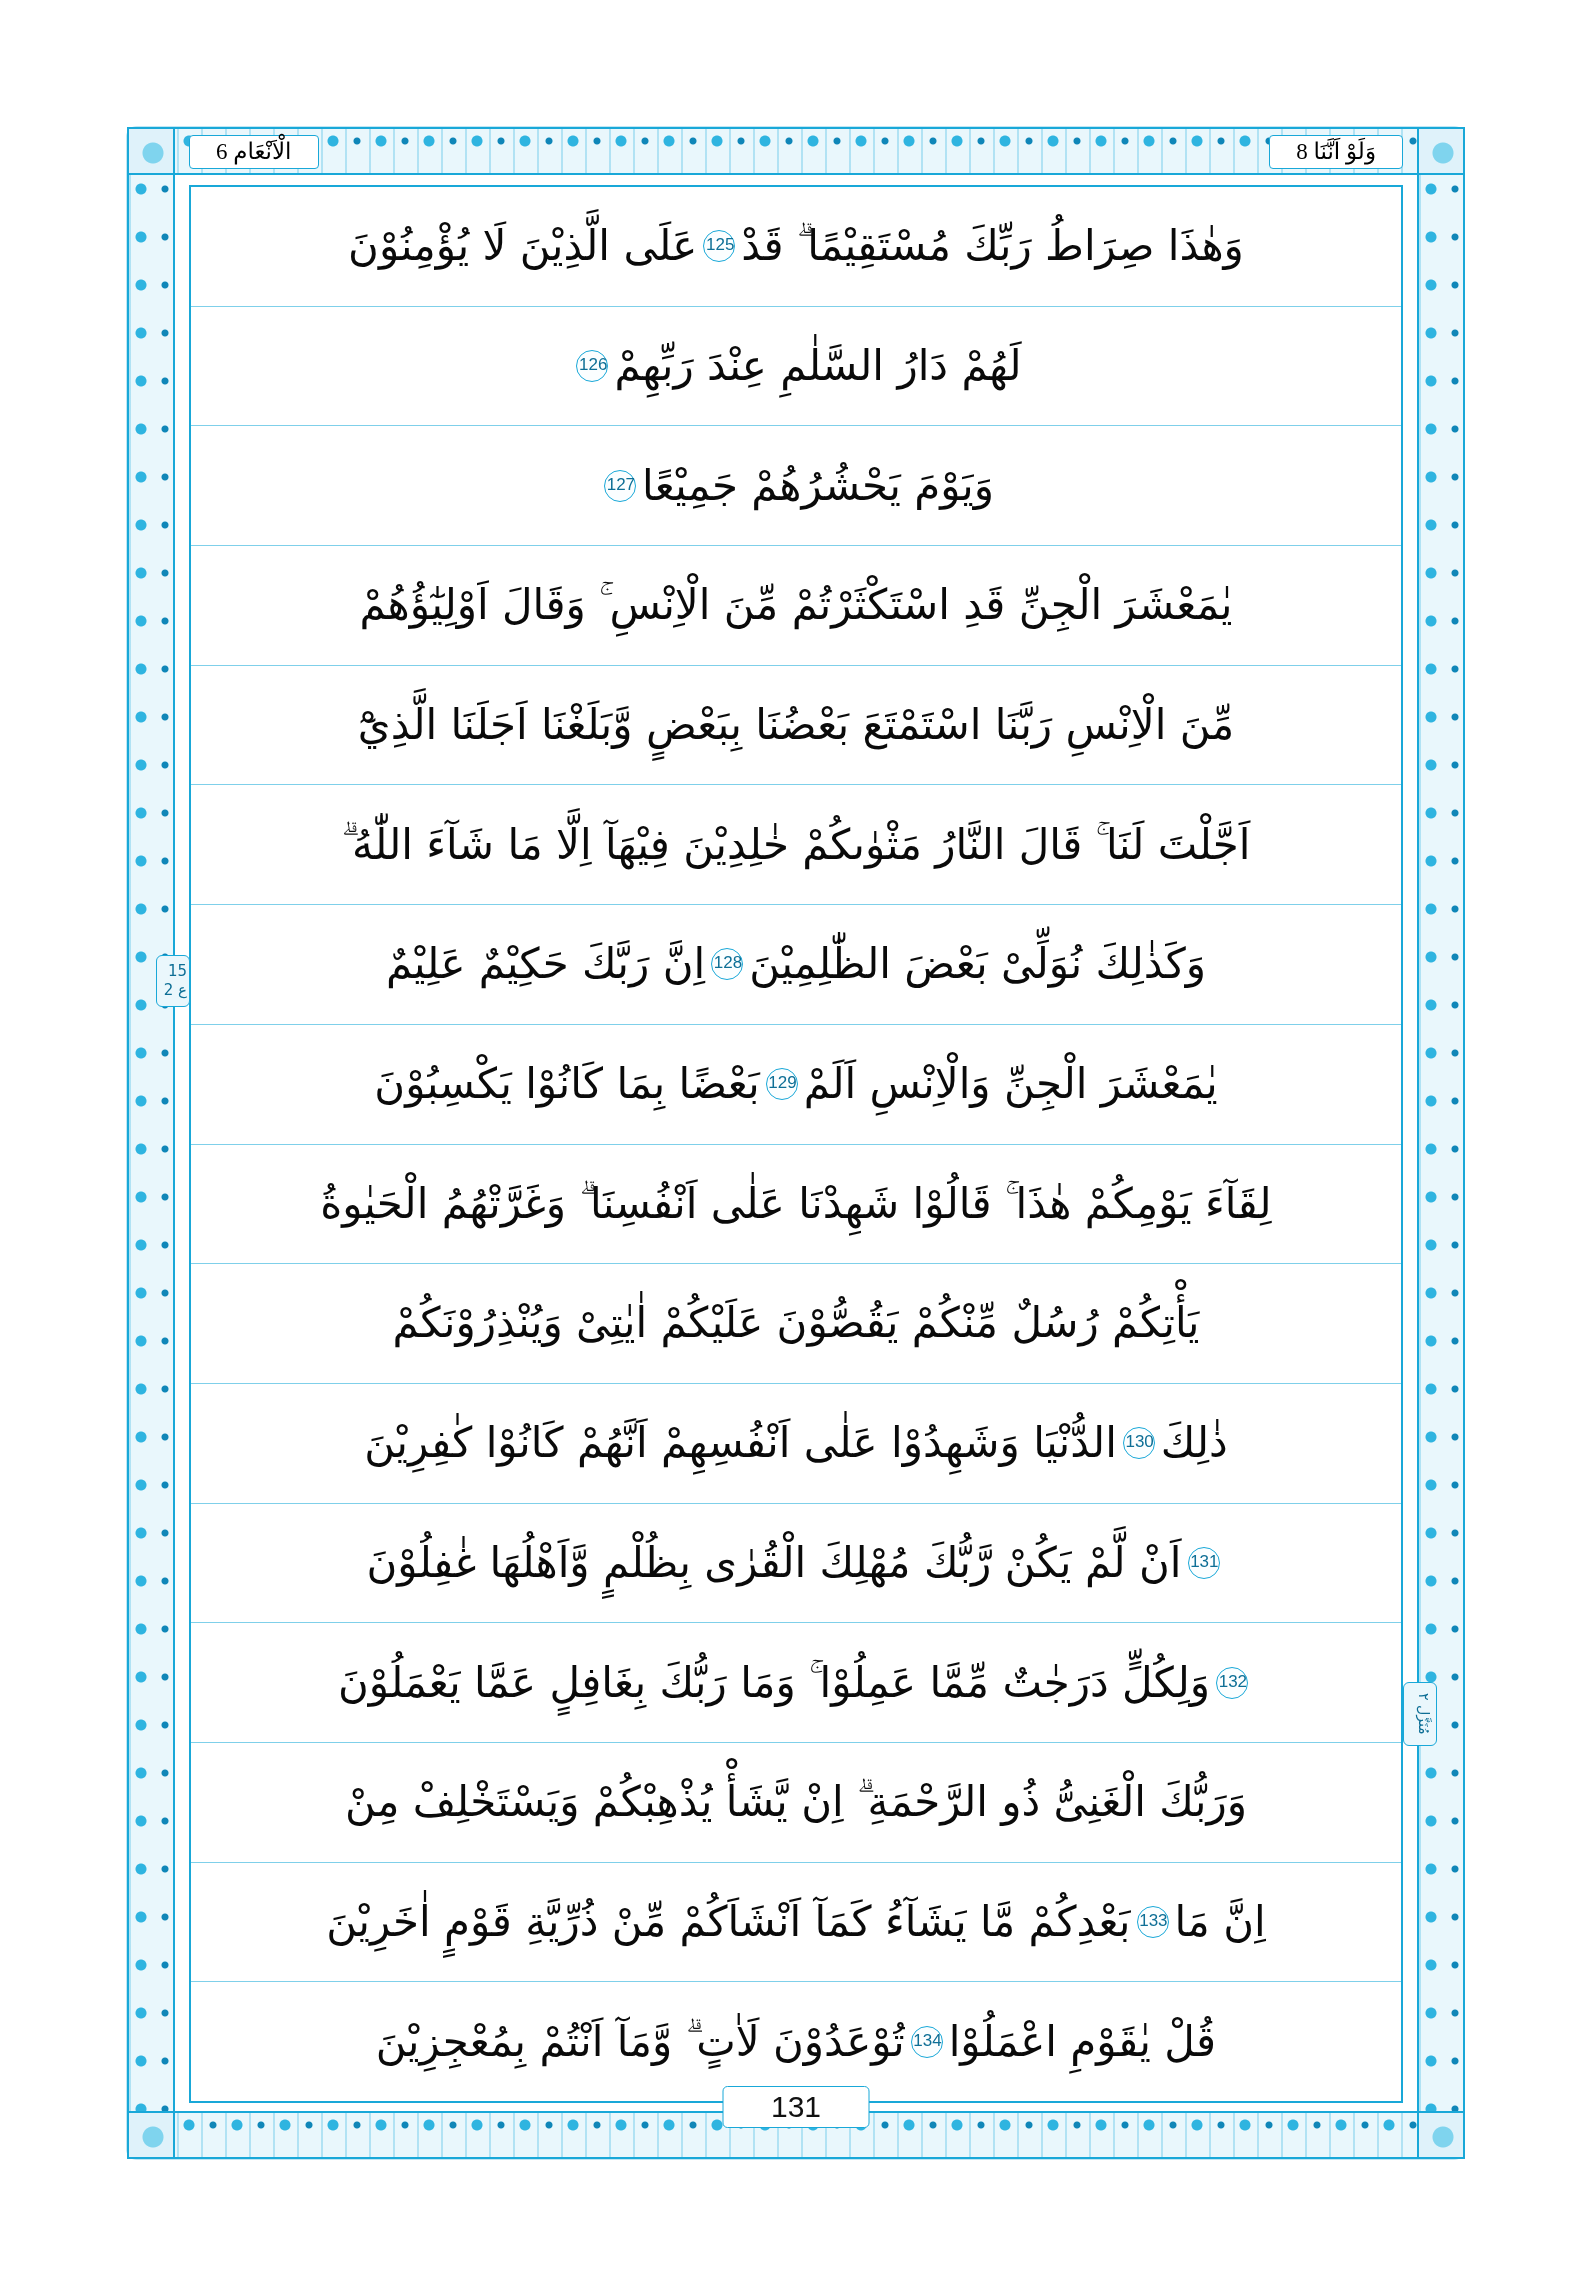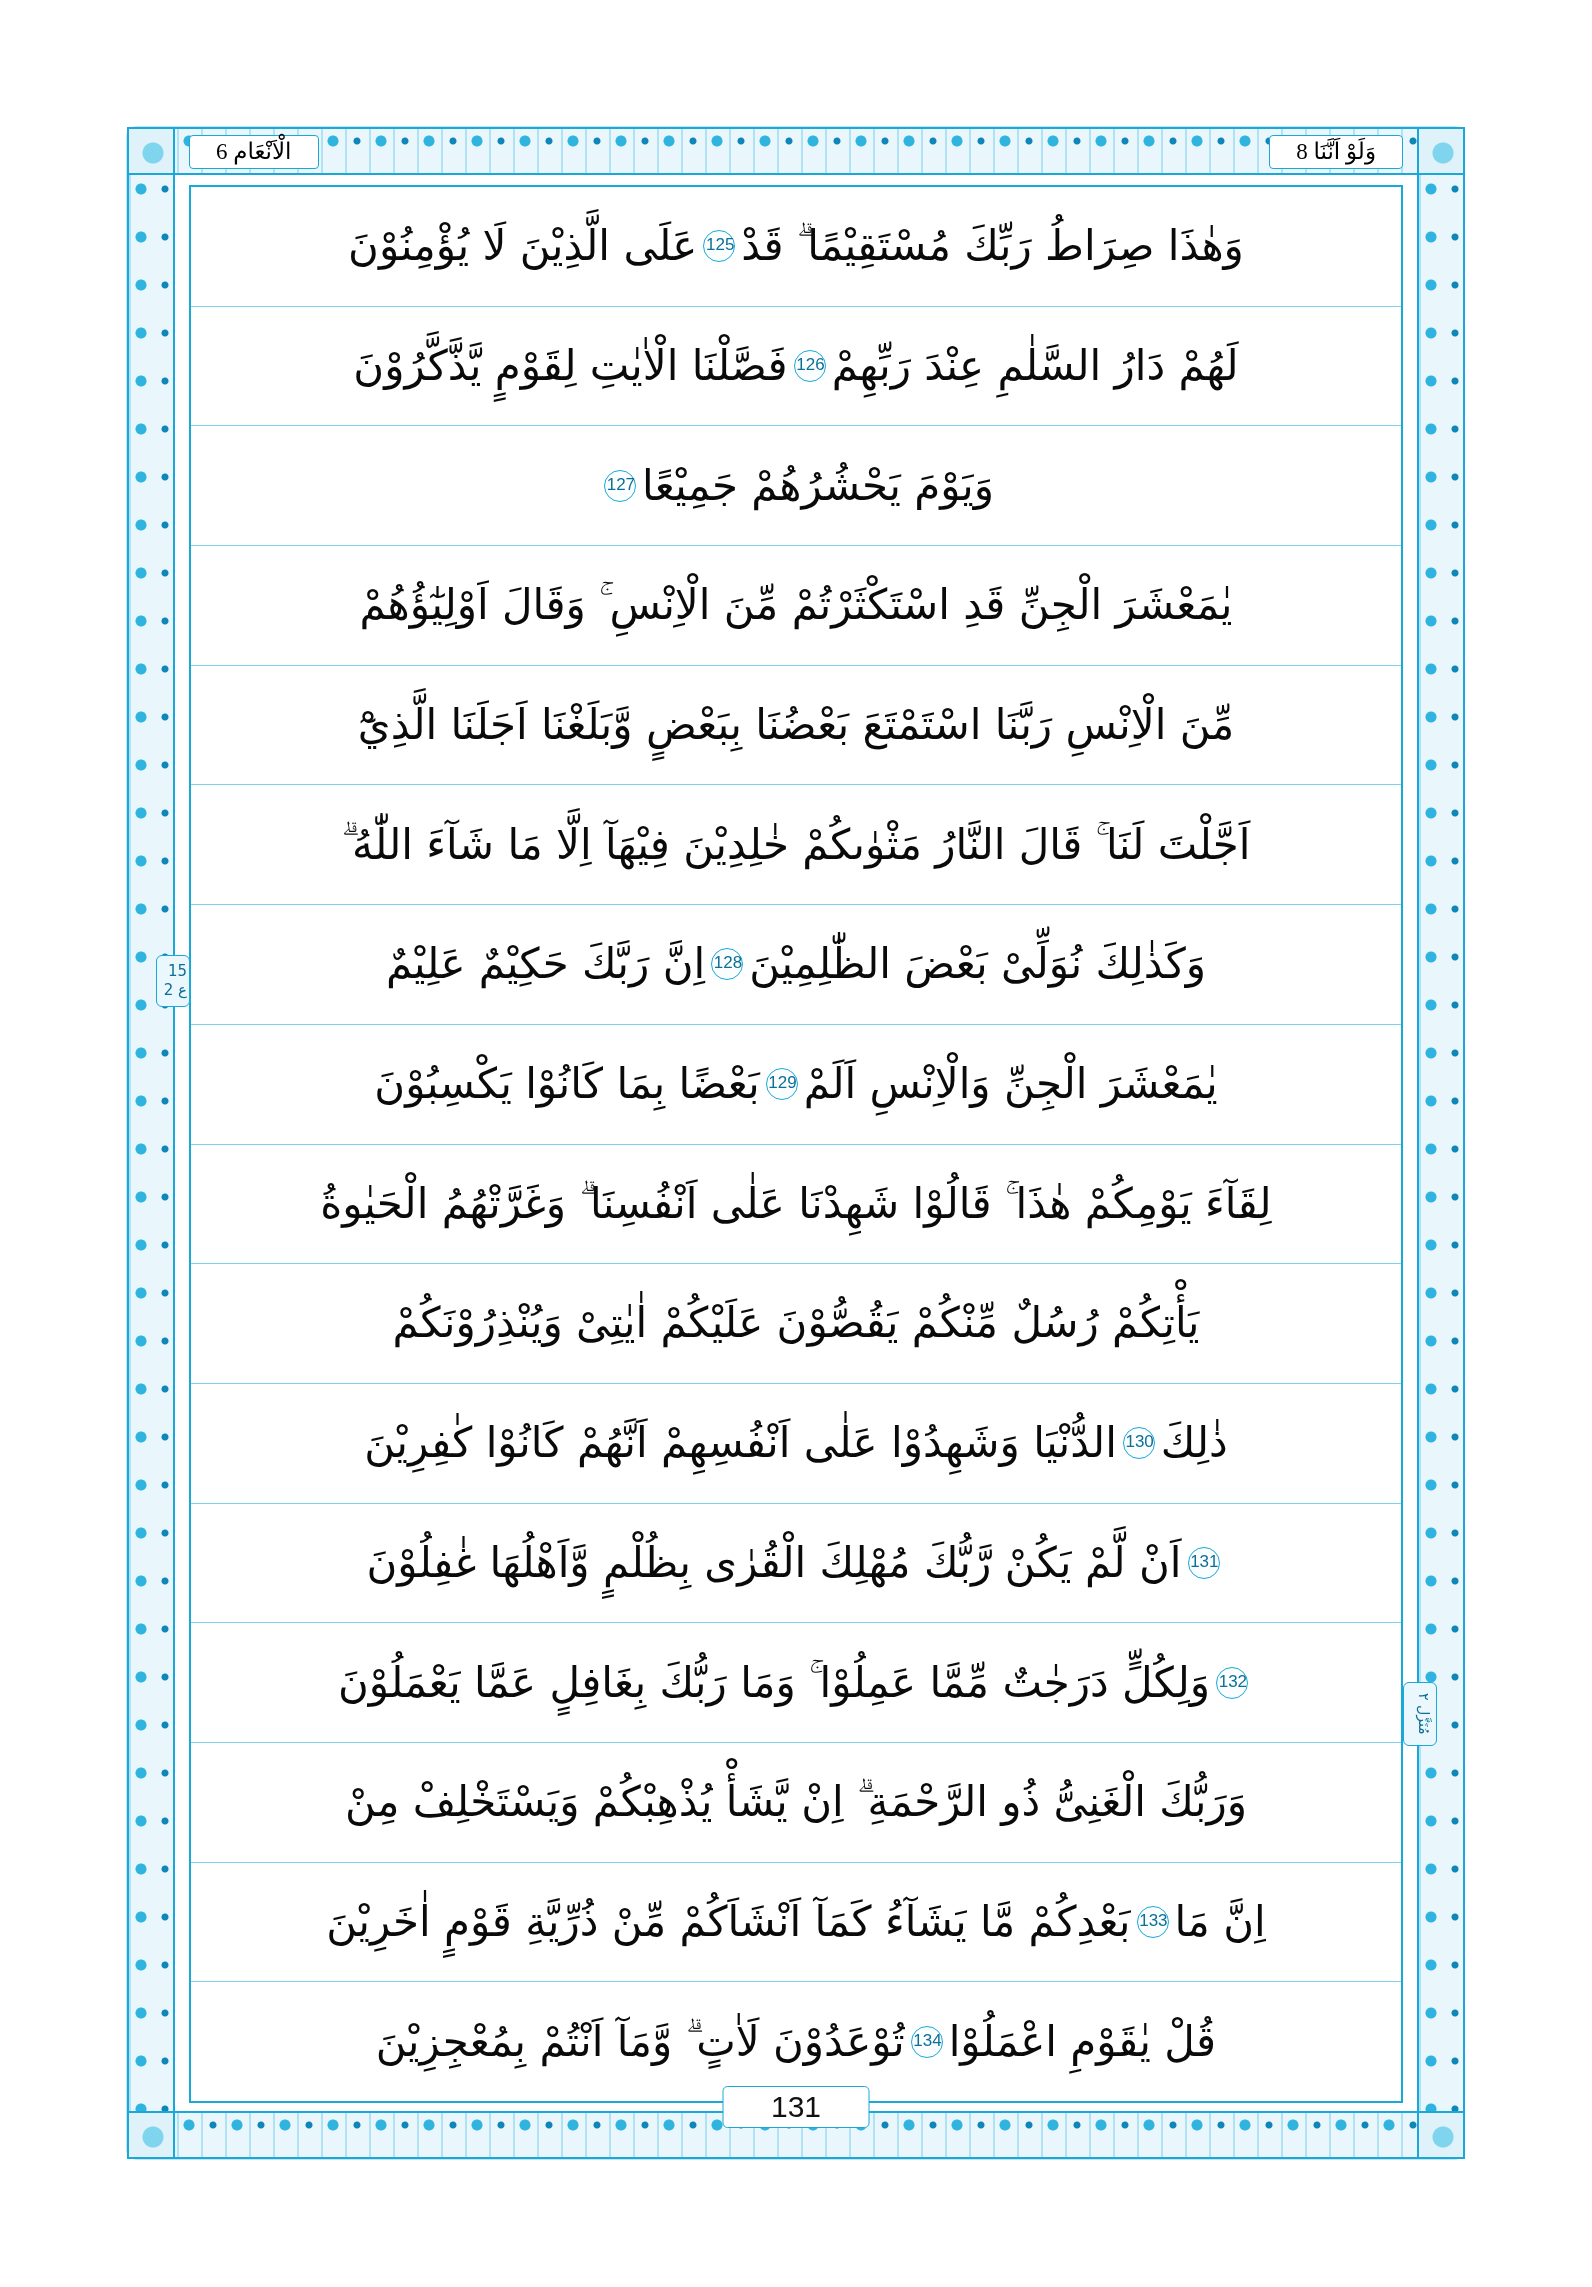--- a/index.html
+++ b/index.html
@@ -222,21 +222,20 @@
 
     <div class="line">
       <span class="aya-text">وَهٰذَا صِرَاطُ رَبِّكَ مُسْتَقِيْمًا ۗ قَدْ</span>
       <span class="aya-num">125</span>
       <span class="aya-text">عَلَى الَّذِيْنَ لَا يُؤْمِنُوْنَ</span>
     </div>
 
     <div class="line">
       <span class="aya-text">لَهُمْ دَارُ السَّلٰمِ عِنْدَ رَبِّهِمْ</span>
       <span class="aya-num">126</span>
-      <span class="aya-text">فَصَّلْنَا الْاٰيٰتِ لِقَوْمٍ يَّذَّكَّرُوْنَ</span>
     </div>
 
     <div class="line">
       <span class="aya-text">وَيَوْمَ يَحْشُرُهُمْ جَمِيْعًا</span>
       <span class="aya-num">127</span>
     </div>
 
     <div class="line">
       <span class="aya-text">يٰمَعْشَرَ الْجِنِّ قَدِ اسْتَكْثَرْتُمْ مِّنَ الْاِنْسِ ۚ وَقَالَ اَوْلِيٰٓؤُهُمْ</span>
     </div>

